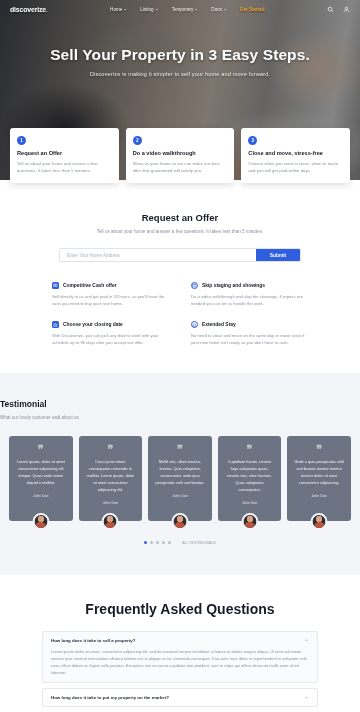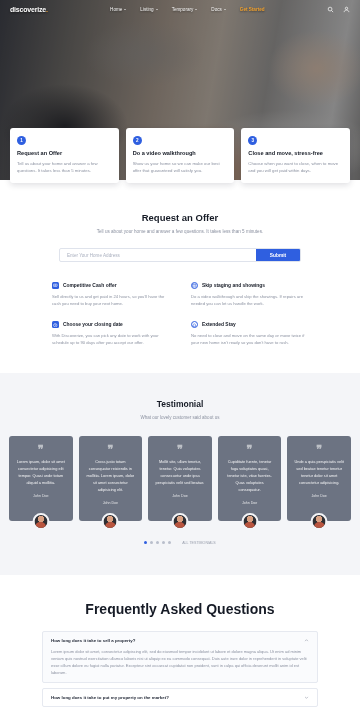--- a/index.html
+++ b/index.html
@@ -107,21 +107,21 @@
     width: 7px; height: 7px; border-radius: 1.5px; background: #2f5fe0;
     display: flex; align-items: center; justify-content: center; flex: none;
   }
   .feat-ico.round { border-radius: 50%; background: #fff; border: 1px solid #2f5fe0; }
   .feat-ico svg { width: 4.5px; height: 4.5px; display: block; }
   .feat-title { font-size: 4.9px; font-weight: 700; color: #161b26; }
   .feat-text { font-size: 4.2px; line-height: 1.7; color: #8b91a0; }
 
   
   .testi { background: #f4f5f8; padding: 26px 0 30px; }
-  .testi-h { text-align: center; }
+  .testi-h { text-align: left; }
   .testi-title { font-size: 8.5px; font-weight: 700; color: #161b26; }
   .testi-sub { font-size: 4.5px; color: #8b91a0; margin-top: 6px; }
   .testi-row { display: flex; gap: 6px; padding: 0 9px; margin-top: 16px; }
   .t-card {
     flex: 1; background: #6c7382; border-radius: 3px; padding: 9px 7px 16px;
     position: relative; min-height: 56px;
   }
   .t-quote { color: rgba(255,255,255,.55); font-size: 11px; font-weight: 700; line-height: .8; text-align: center; }
   .t-text { color: rgba(255,255,255,.92); font-size: 3.9px; line-height: 1.75; margin-top: 6px; text-align: center; }
   .t-meta { color: rgba(255,255,255,.8); font-size: 3.6px; margin-top: 7px; text-align: center; }
@@ -192,20 +192,24 @@
           <circle cx="10.5" cy="10.5" r="6.5"></circle>
             <line x1="15.5" y1="15.5" x2="21" y2="21"></line>
         </svg>
         <svg class="nav-icon" viewBox="0 0 24 24" fill="none" stroke="currentColor" stroke-width="2.4">
           <circle cx="12" cy="8" r="4"></circle>
             <path d="M4 21c0-4.4 3.6-7 8-7s8 2.6 8 7"></path>
         </svg>
       </div>
     </nav>
 
+    <div class="hero-inner">
+      <h1 class="hero-title">Sell Your Property in 3 Easy Steps.</h1>
+      <p class="hero-sub">Discoverize is making it simpler to sell your home and move forward.</p>
+    </div>
   </section>
 
   <div class="steps">
     <div class="step-card">
       <div class="step-badge">1</div>
       <div class="step-title">Request an Offer</div>
       <div class="step-text">Tell us about your home and answer a few questions. It takes less than 5 minutes.</div>
     </div>
     <div class="step-card">
       <div class="step-badge">2</div>

